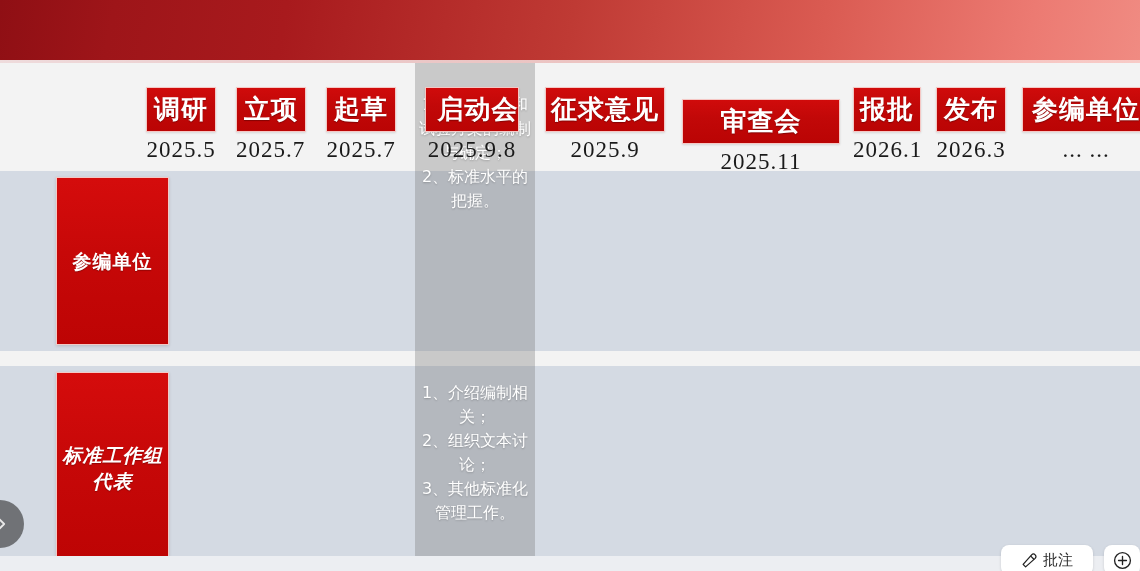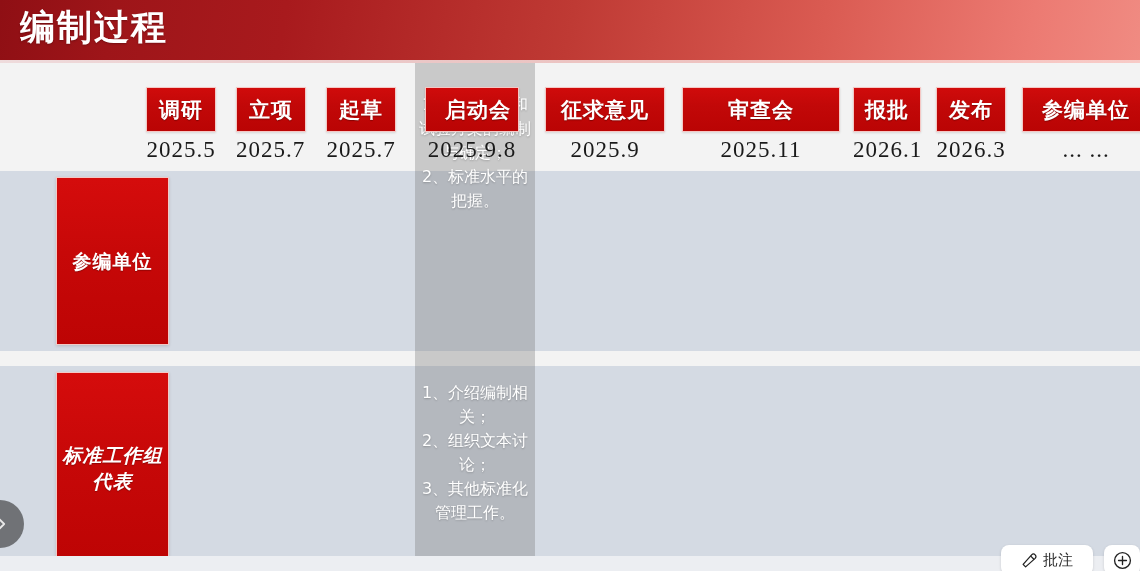--- a/index.html
+++ b/index.html
@@ -84,21 +84,21 @@
     background: linear-gradient(180deg, #d00b0b 0%, #c20808 40%, #ba0404 100%);
     border: 1px solid #f5c7c4;
     box-shadow: 0 1px 2px rgba(0,0,0,0.12);
     display: flex;
     align-items: center;
     justify-content: center;
     box-sizing: border-box;
   }
   .stage-card span {
     font-family: Liberation Sans, sans-serif;
-    font-size: 21px;
+    font-size: 26px;
     font-weight: 700;
     color: #ffffff;
     letter-spacing: 1px;
     white-space: nowrap;
     text-shadow: 0 1px 1px rgba(0,0,0,0.3);
   }
   .stage-date {
     position: absolute;
     left: 0;
     top: 74px;
@@ -272,21 +272,20 @@
     justify-content: center;
   }
   .nav-prev svg { width: 20px; height: 20px; display: block; }
 </style>
 </head>
 <body>
 
 <div id="app">
 
   <div class="header">
-    <div class="header-title">编制过程</div>
     <div class="header-underline"></div>
   </div>
 
   <div class="slide">
 
     <div class="row row-1">
       <div class="row-label">
         <span>参编单位</span>
       </div>
     </div>
@@ -329,21 +328,21 @@
             <span>启动会</span>
           </div>
           <div class="stage-date">2025.9.8</div>
         </div>
         <div class="stage" style="left: 545px; width: 120px;">
           <div class="stage-card" style="width: 120px;">
             <span>征求意见</span>
           </div>
           <div class="stage-date">2025.9</div>
         </div>
-        <div class="stage" style="left: 682px; width: 158px;">
+        <div class="stage" style="left: 682px; width: 158px; margin-top: 12px;">
           <div class="stage-card" style="width: 158px;">
             <span>审查会</span>
           </div>
           <div class="stage-date">2025.11</div>
         </div>
         <div class="stage" style="left: 853px; width: 68px;">
           <div class="stage-card" style="width: 68px;">
             <span>报批</span>
           </div>
           <div class="stage-date">2026.1</div>

